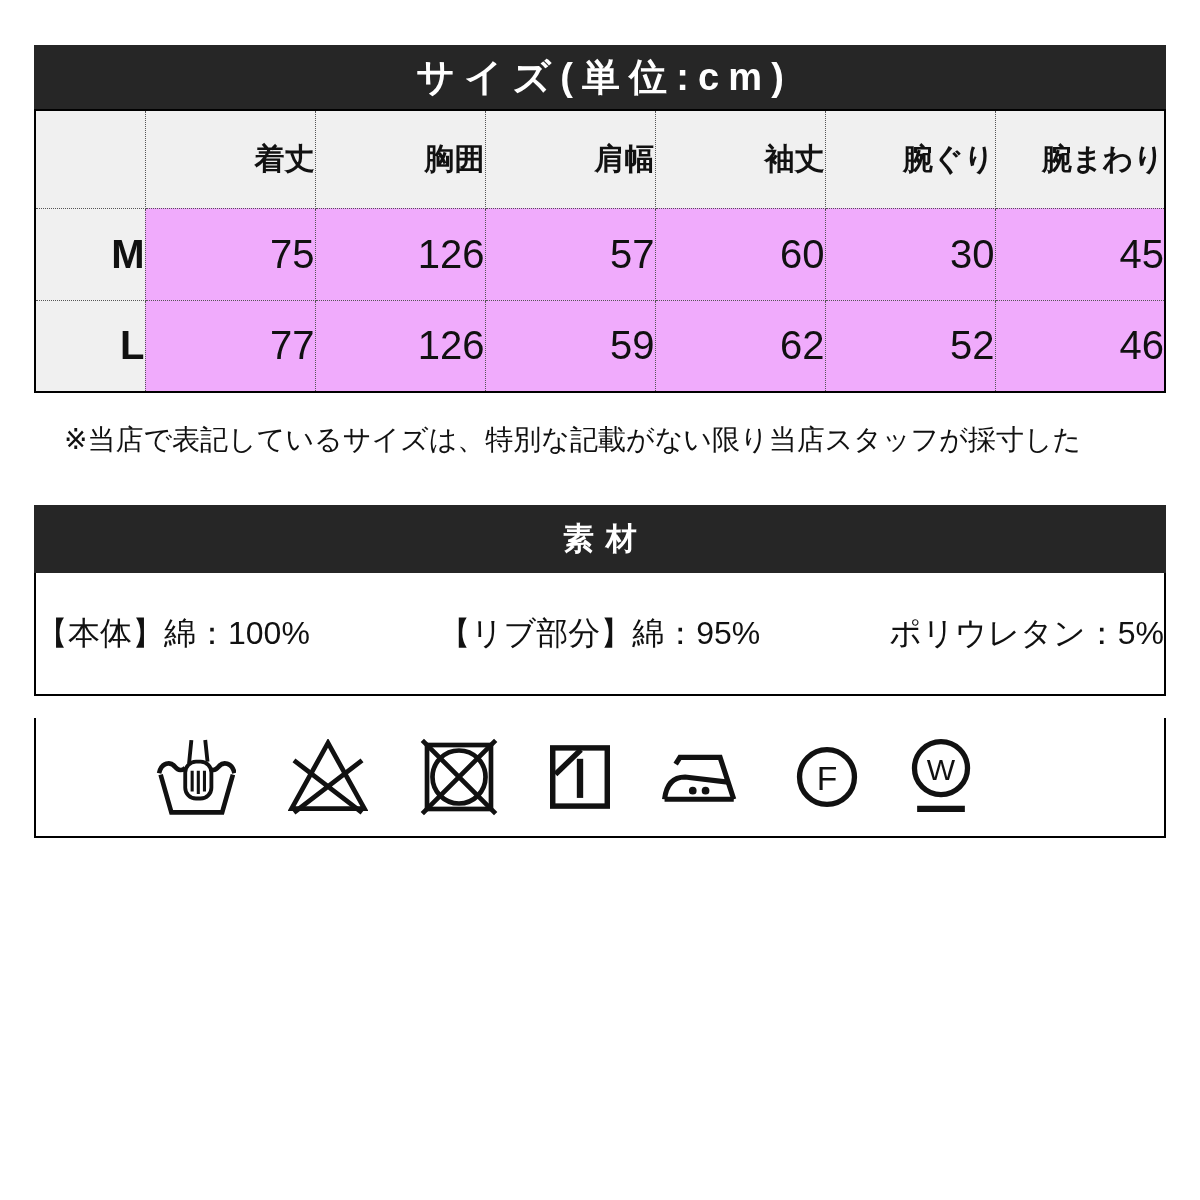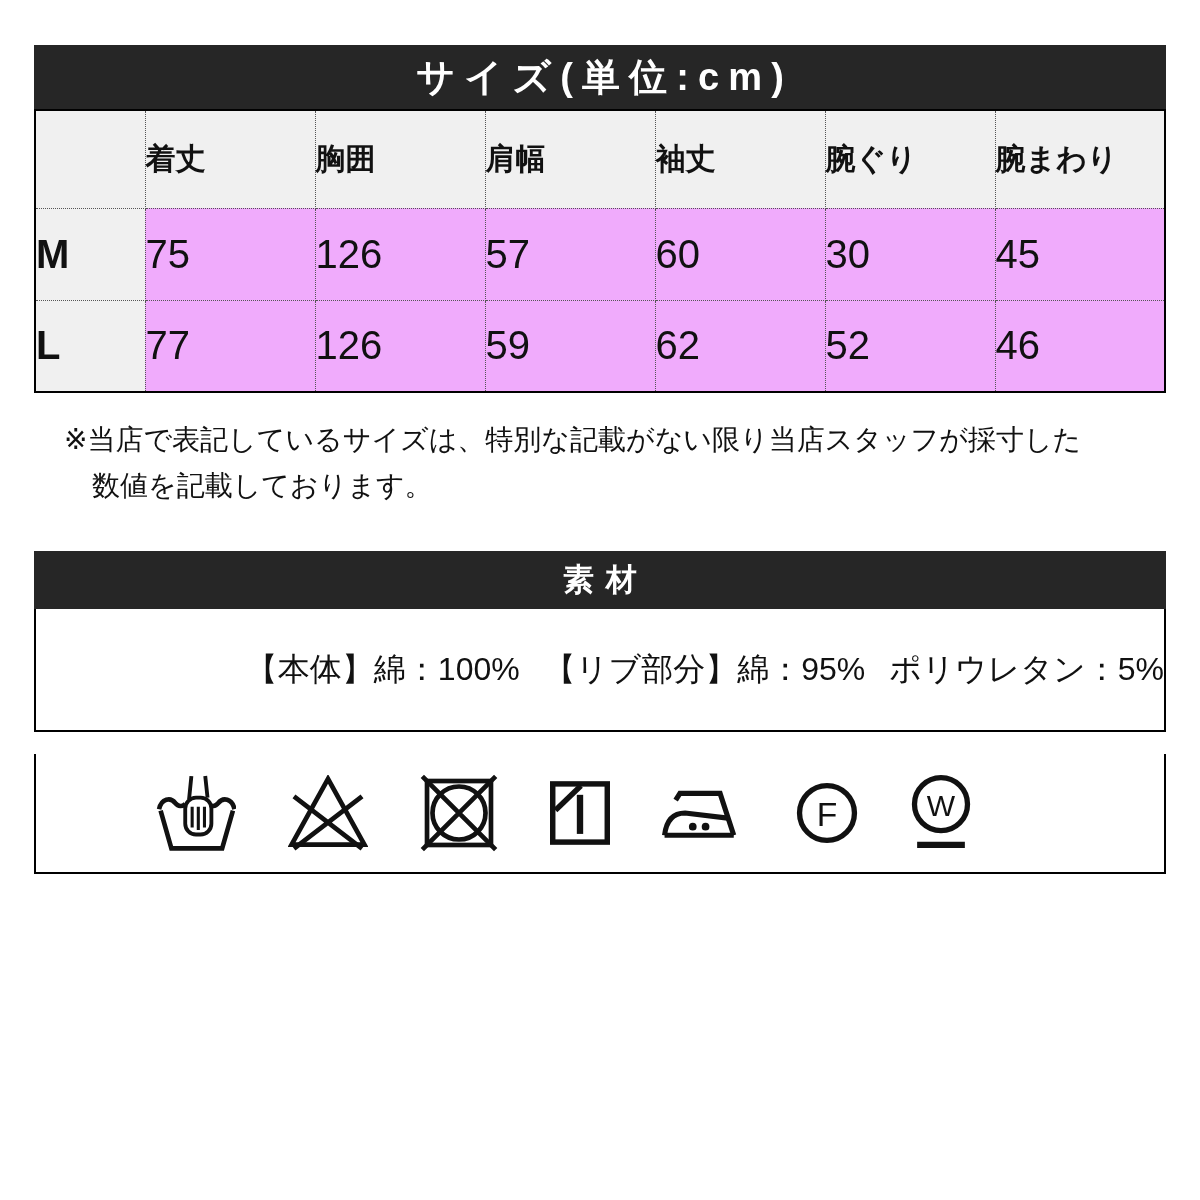--- a/index.html
+++ b/index.html
@@ -9,48 +9,48 @@
     color:#111;overflow:hidden;
   }
   .wrap{width:1132px;margin:0 auto;padding-top:45px;}
 
   
   .bar{
     background:#262626;color:#fff;height:64px;
     display:flex;align-items:center;justify-content:center;
     font-weight:bold;font-size:38px;letter-spacing:0.24em;text-indent:0.24em;
   }
-  .bar.small{height:58px;font-size:31px;letter-spacing:0.38em;text-indent:0.38em;}
+  .bar.small{height:68px;font-size:31px;letter-spacing:0.38em;text-indent:0.38em;}
 
   
   table.size{
     width:100%;border-collapse:collapse;table-layout:fixed;
     border:2px solid #000;
   }
   table.size th, table.size td{
-    border:1px dotted #555;text-align:left;vertical-align:middle;padding:0;
+    border:1px dotted #555;text-align:right;vertical-align:middle;padding:0;
   }
   table.size thead tr{height:98px;}
   table.size tbody tr{height:92px;}
   table.size thead th{background:#f0f0f0;font-size:30px;font-weight:bold;}
   table.size tbody th{background:#f0f0f0;font-size:40px;font-weight:bold;}
   table.size tbody td{background:#f0abfc;font-size:40px;font-weight:400;}
 
   
   .notes{padding:24px 0 0 30px;font-size:28px;line-height:46px;color:#111;}
   .note{margin-bottom:42px;}
   .note div.cont{padding-left:28px;}
 
   
   .section{margin-top:22px;}
   .sec-body{
     border:2px solid #000;border-top:none;background:#fff;
   }
   .material-body{
-    height:121px;display:flex;align-items:center;justify-content:flex-end;
+    height:121px;display:flex;align-items:center;justify-content:space-between;
     gap:24px;font-size:32px;
   }
   .care-body{
     height:120px;display:flex;align-items:center;
     gap:52px;padding-left:120px;box-sizing:border-box;
   }
   .care-body svg{display:block;flex:0 0 auto;}
   .ic{stroke:#111;stroke-width:6;fill:none;}
   svg text{fill:#111;font-family:"Liberation Sans","DejaVu Sans",sans-serif;}
 </style>
@@ -100,21 +100,20 @@
         <td>62</td>
         <td>52</td>
         <td>46</td>
       </tr>
     </tbody>
   </table>
 
   <div class="notes">
     <div class="note">
       <div>※当店で表記しているサイズは、特別な記載がない限り当店スタッフが採寸した</div>
-      <div class="cont">数値を記載しております。</div>
     </div>
   </div>
 
   <div class="section">
     <div class="bar small">素材</div>
     <div class="sec-body material-body">
       <span>【本体】綿：100%</span>
       <span>【リブ部分】綿：95%</span>
       <span>ポリウレタン：5%</span>
     </div>

